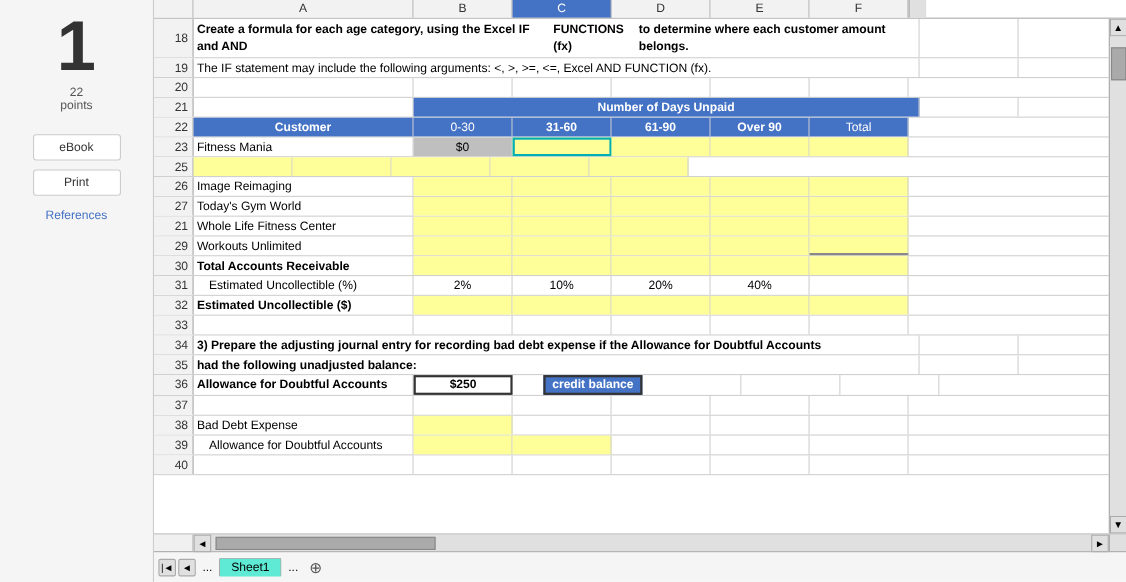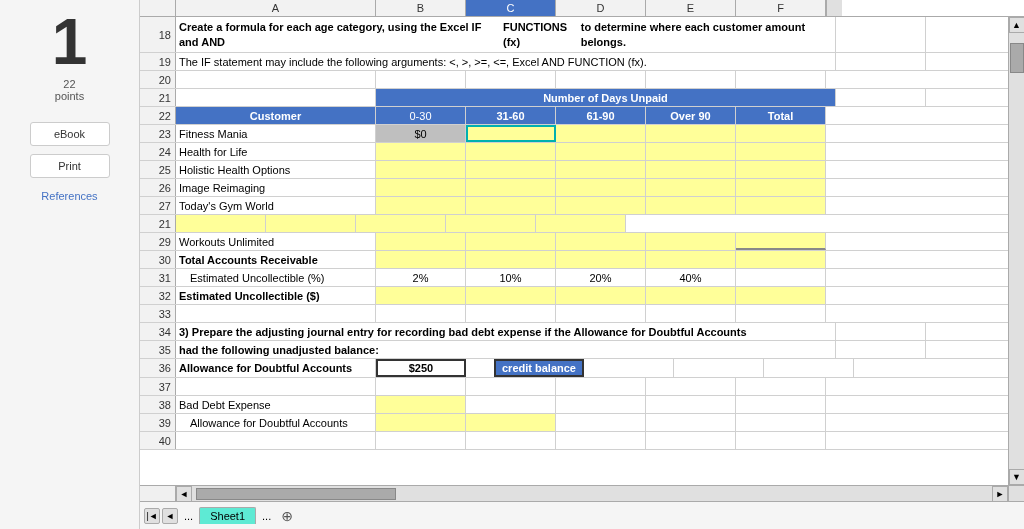--- a/index.html
+++ b/index.html
@@ -374,46 +374,36 @@
           <div class="cell cell-F"></div>
         </div>
 
         <div class="spreadsheet-row">
           <div class="row-num">22</div>
           <div class="cell cell-A header-blue" style="justify-content:center;font-weight:bold;">Customer</div>
           <div class="cell cell-B header-blue" style="justify-content:center;font-weight:normal;">0-30</div>
           <div class="cell cell-C header-blue" style="justify-content:center;font-weight:bold;">31-60</div>
           <div class="cell cell-D header-blue" style="justify-content:center;font-weight:bold;text-align:right;">61-90</div>
           <div class="cell cell-E header-blue" style="justify-content:center;font-weight:bold;">Over 90</div>
-          <div class="cell cell-F header-blue" style="justify-content:center;font-weight:bold;">Total</div>
+          <div class="cell cell-F header-blue" style="justify-content:center;font-weight:normal;">Total</div>
         </div>
 
         <div class="spreadsheet-row">
           <div class="row-num">23</div>
           <div class="cell cell-A">Fitness Mania</div>
           <div class="cell cell-B gray-bg center">$0</div>
           <div class="cell cell-C yellow teal-border"></div>
           <div class="cell cell-D yellow"></div>
           <div class="cell cell-E yellow"></div>
           <div class="cell cell-F yellow"></div>
         </div>
 
-        <div class="spreadsheet-row">
-          <div class="row-num">24</div>
-          <div class="cell cell-A">Health for Life</div>
-          <div class="cell cell-B yellow"></div>
-          <div class="cell cell-C yellow"></div>
-          <div class="cell cell-D yellow"></div>
-          <div class="cell cell-E yellow"></div>
-          <div class="cell cell-F yellow"></div>
-        </div>
 
         <div class="spreadsheet-row">
           <div class="row-num">25</div>
-          <div class="cell cell-A">Holistic Health Options</div>
           <div class="cell cell-B yellow"></div>
           <div class="cell cell-C yellow"></div>
           <div class="cell cell-D yellow"></div>
           <div class="cell cell-E yellow"></div>
           <div class="cell cell-F yellow"></div>
         </div>
 
         <div class="spreadsheet-row">
           <div class="row-num">26</div>
           <div class="cell cell-A">Image Reimaging</div>
@@ -429,20 +419,21 @@
           <div class="cell cell-A">Today's Gym World</div>
           <div class="cell cell-B yellow"></div>
           <div class="cell cell-C yellow"></div>
           <div class="cell cell-D yellow"></div>
           <div class="cell cell-E yellow"></div>
           <div class="cell cell-F yellow"></div>
         </div>
 
         <div class="spreadsheet-row">
           <div class="row-num">21</div>
+          <div class="cell cell-A">Whole Life Fitness Center</div>
           <div class="cell cell-B yellow"></div>
           <div class="cell cell-C yellow"></div>
           <div class="cell cell-D yellow"></div>
           <div class="cell cell-E yellow"></div>
           <div class="cell cell-F yellow"></div>
         </div>
 
         <div class="spreadsheet-row">
           <div class="row-num">29</div>
           <div class="cell cell-A">Workouts Unlimited</div>

